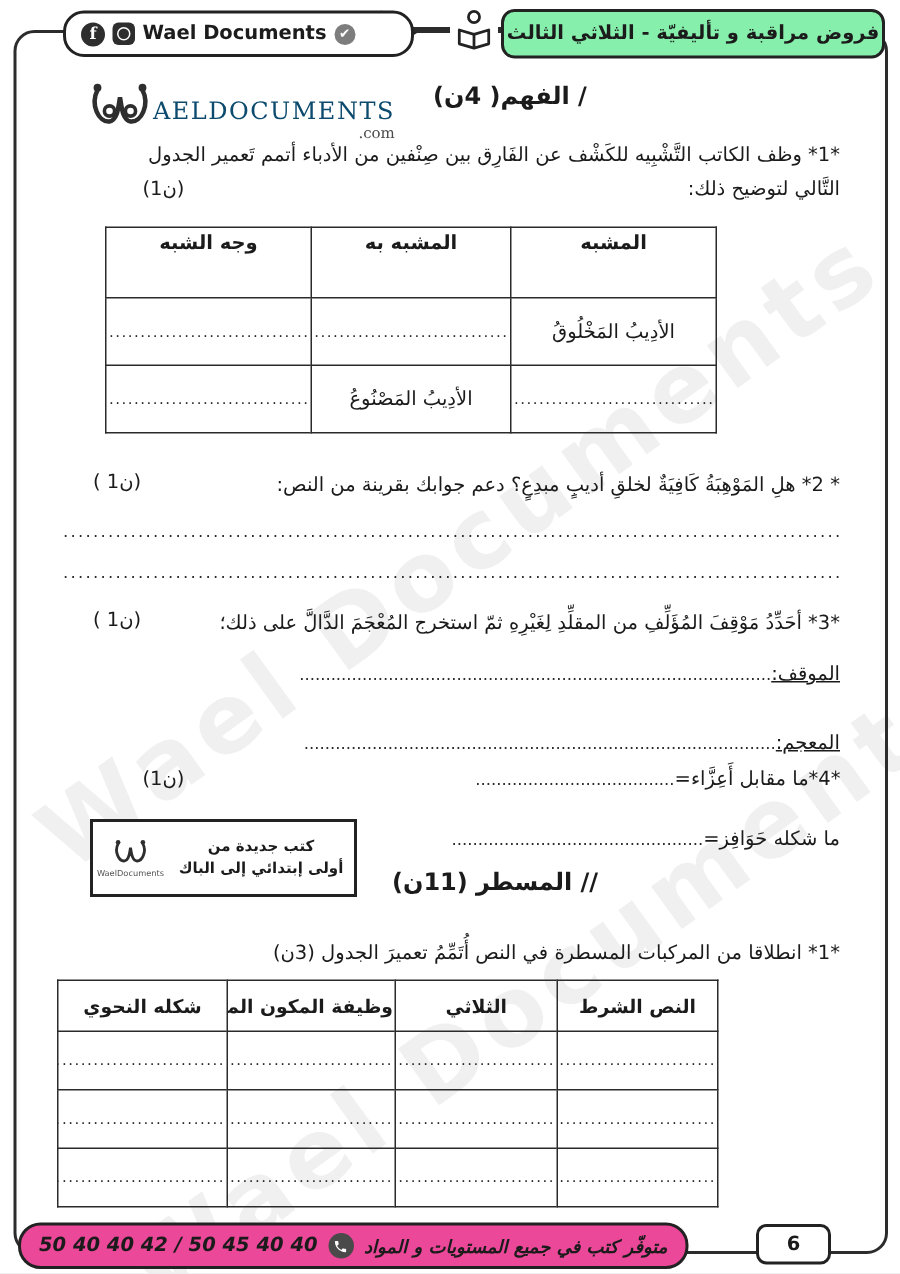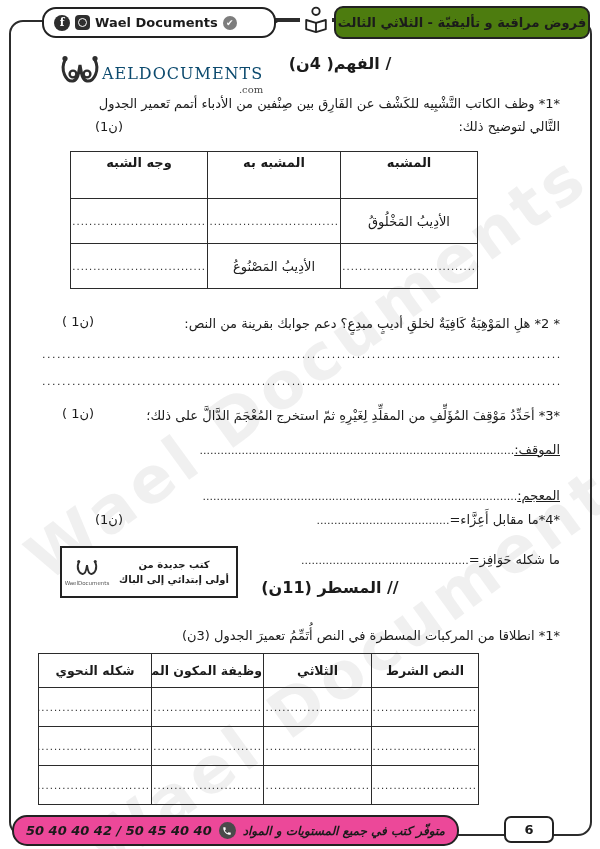--- a/index.html
+++ b/index.html
@@ -19,21 +19,21 @@
           border-top:11px solid transparent;border-bottom:11px solid transparent;border-left:18px solid #fff;}
   .fb{width:16px;height:16px;border-radius:50%;background:#2e2e2e;color:#fff;display:flex;
       align-items:center;justify-content:center;font-size:11px;font-weight:bold;font-family:"DejaVu Serif",serif;}
   .ig{width:15px;height:15px;border-radius:4px;background:#2e2e2e;display:flex;align-items:center;justify-content:center;}
   .ig span{display:block;width:7px;height:7px;border:1.5px solid #fff;border-radius:50%;}
   .brand{font-weight:bold;font-size:13px;color:#1c1c1c;white-space:nowrap;}
   .verif{width:14px;height:14px;border-radius:50%;background:#7d7d7d;color:#fff;display:flex;
          align-items:center;justify-content:center;font-size:9px;}
   .reader{position:absolute;left:300px;top:3px;width:32px;height:34px;background:#fff;z-index:3;
           display:flex;align-items:center;justify-content:center;}
-  .hdrbox{position:absolute;left:334px;top:6px;width:252px;height:29px;background:#4d7c0f;z-index:3;
+  .hdrbox{position:absolute;left:334px;top:6px;width:252px;height:29px;background:#86efac;z-index:3;
           border:2px solid #222;border-radius:9px;display:flex;align-items:center;justify-content:center;
           font-weight:bold;font-size:13px;direction:rtl;}
   
   .wm{position:absolute;font-size:64px;font-weight:bold;color:rgba(110,110,110,0.10);
       letter-spacing:5px;white-space:nowrap;transform:rotate(-36deg);z-index:0;}
   .wm1{left:-30px;top:330px;}
   .wm2{left:30px;top:620px;}
   
   .logo{position:absolute;left:58px;top:52px;z-index:2;display:flex;align-items:flex-start;}
   .logotxt{font-family:"DejaVu Serif",serif;color:#0c4a6e;font-size:16px;letter-spacing:1px;

